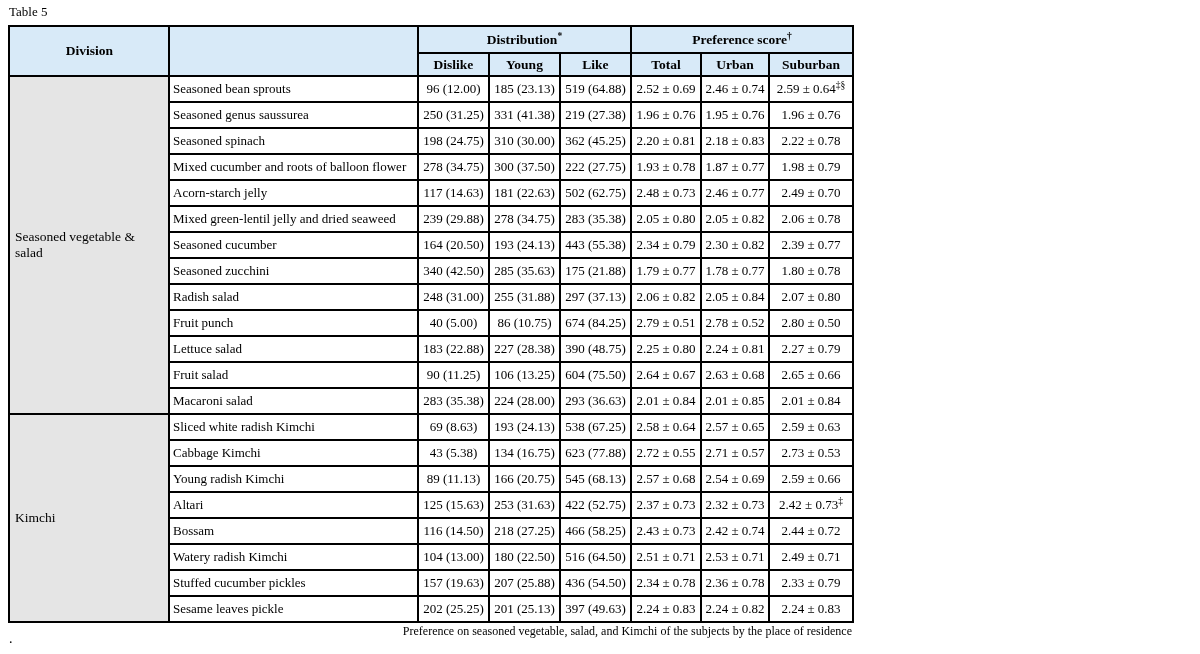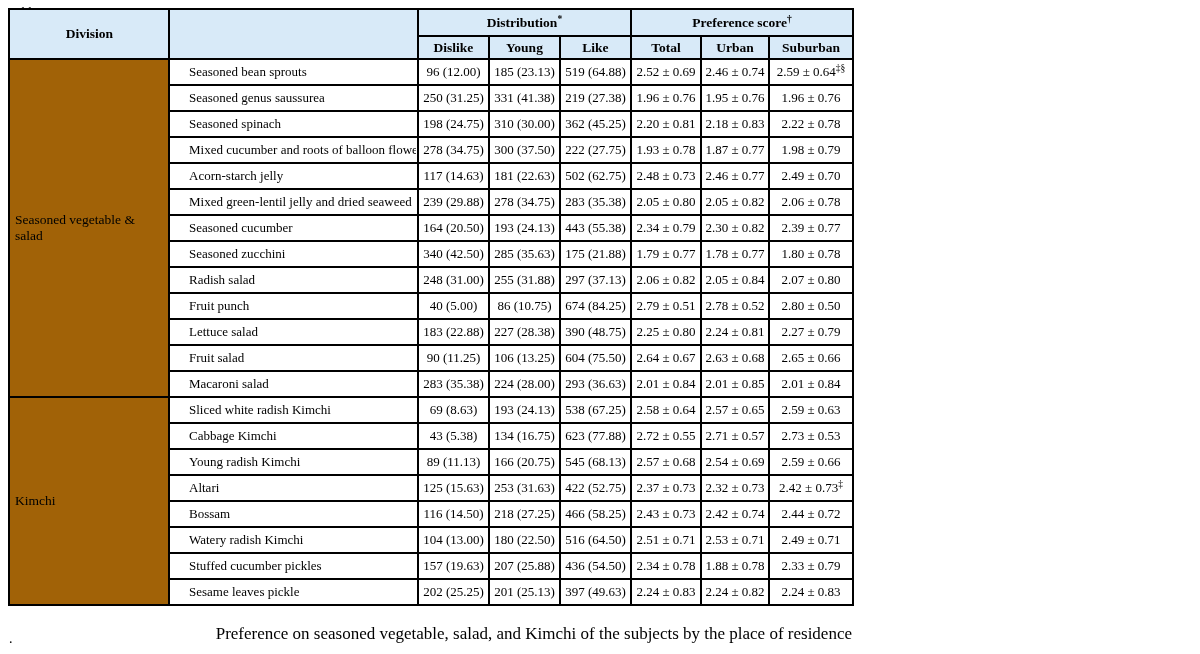--- a/index.html
+++ b/index.html
@@ -10,21 +10,21 @@
     color: #000;
     font-family: "Liberation Serif", "DejaVu Serif", serif;
     position: relative;
     overflow: hidden;
   }
   .table-label {
     position: absolute; left: 9px; top: 4px;
     font-size: 13px;
   }
   table.pref-table {
-    position: absolute; left: 8px; top: 8px;
+    position: absolute; left: 8px; top: 25px;
     border-collapse: collapse;
     table-layout: fixed;
     width: 844px;
   }
   .pref-table th, .pref-table td {
     border: 2px solid #000;
     padding: 0 4px;
     vertical-align: middle;
     line-height: 1.15;
   }
@@ -44,42 +44,42 @@
   th.group-head sup, td sup {
     font-size: 9.5px;
     line-height: 0;
     vertical-align: super;
   }
   tbody tr { height: 26px; }
   td.division-cell {
     text-align: left;
     font-size: 13.5px;
     padding-left: 5px;
-    background: #a16207;
+    background: #e5e5e5;
   }
   td.item-cell {
     text-align: left;
     font-size: 13px;
-    padding-left: 19px;
+    padding-left: 3px;
     white-space: nowrap;
     overflow: hidden;
     border-radius: 7px;
   }
   td.num-cell {
     text-align: center;
     font-size: 13px;
     white-space: nowrap;
     padding: 0 2px;
   }
   .caption {
     position: absolute;
     left: 8px; top: 624px;
     width: 844px;
     text-align: right;
-    font-size: 17px;
+    font-size: 12px;
   }
   .trailing-period {
     position: absolute;
     left: 9px; top: 631px;
     font-size: 14px;
   }
 </style>
 </head>
 <body>
 
@@ -285,21 +285,21 @@
         <td class="num-cell">2.51 ± 0.71</td>
         <td class="num-cell">2.53 ± 0.71</td>
         <td class="num-cell">2.49 ± 0.71</td>
       </tr>
       <tr>
         <td class="item-cell">Stuffed cucumber pickles</td>
         <td class="num-cell">157 (19.63)</td>
         <td class="num-cell">207 (25.88)</td>
         <td class="num-cell">436 (54.50)</td>
         <td class="num-cell">2.34 ± 0.78</td>
-        <td class="num-cell">1.88 ± 0.78</td>
+        <td class="num-cell">2.36 ± 0.78</td>
         <td class="num-cell">2.33 ± 0.79</td>
       </tr>
       <tr>
         <td class="item-cell">Sesame leaves pickle</td>
         <td class="num-cell">202 (25.25)</td>
         <td class="num-cell">201 (25.13)</td>
         <td class="num-cell">397 (49.63)</td>
         <td class="num-cell">2.24 ± 0.83</td>
         <td class="num-cell">2.24 ± 0.82</td>
         <td class="num-cell">2.24 ± 0.83</td>

